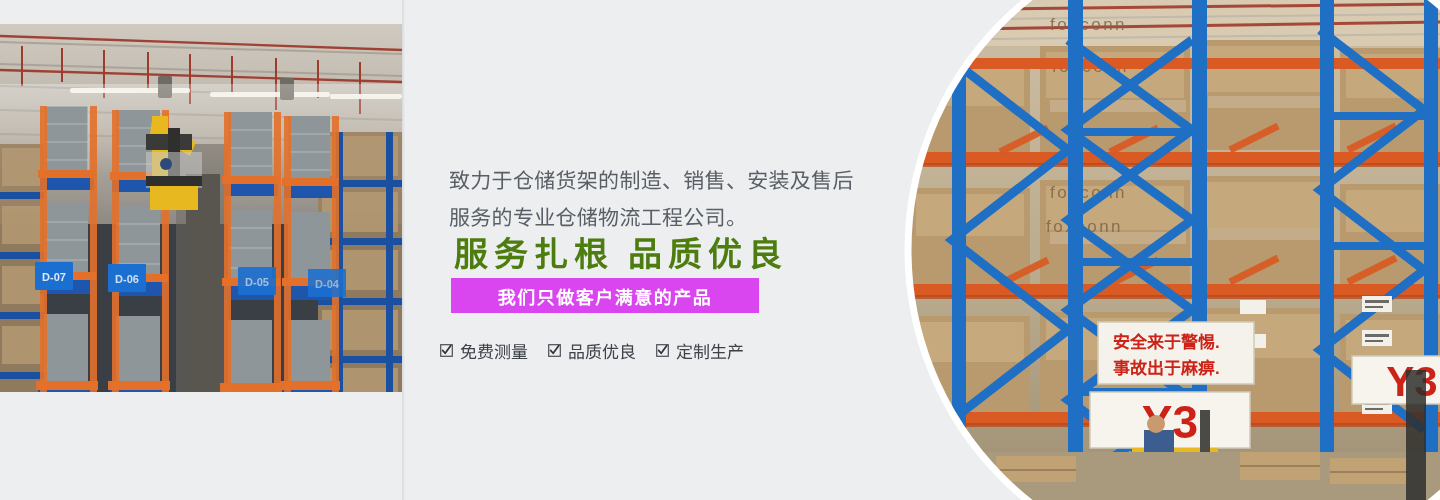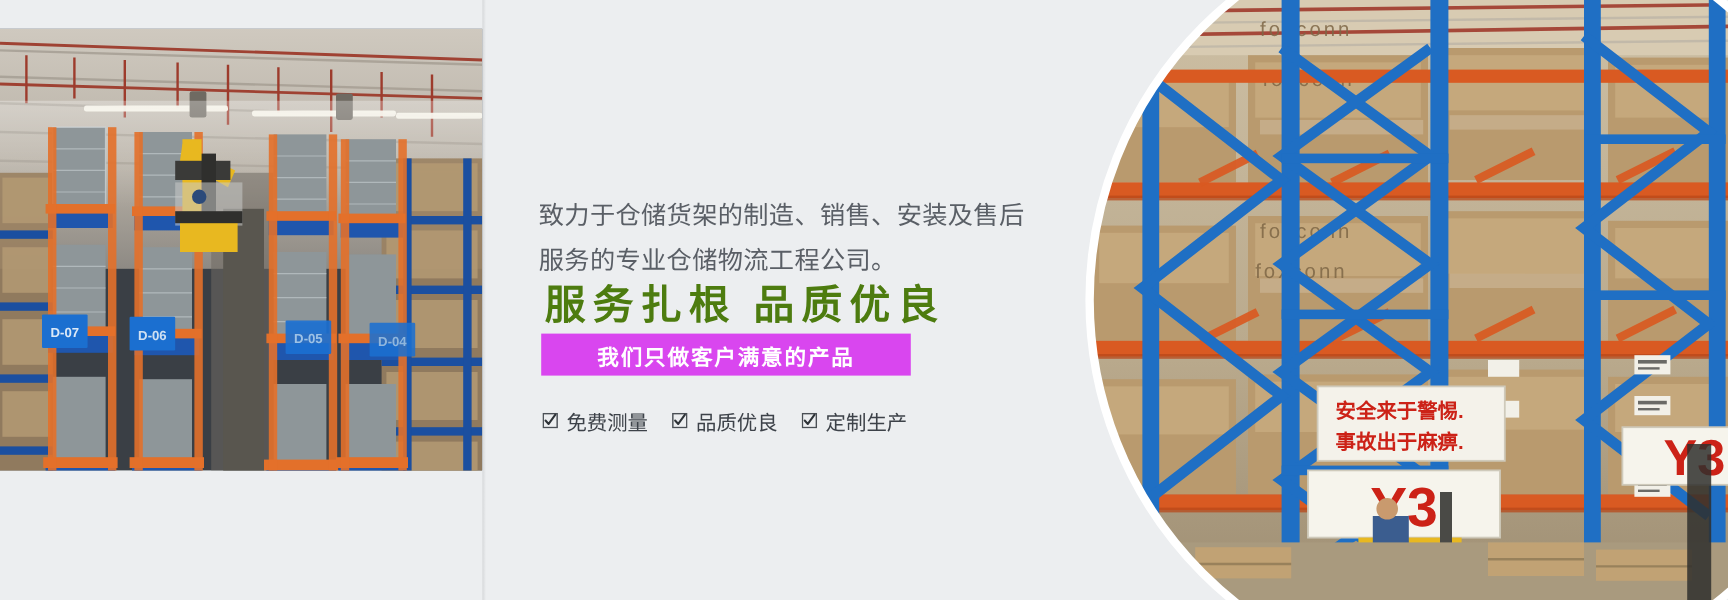--- a/index.html
+++ b/index.html
@@ -50,21 +50,21 @@
   .cta-button {
     position:absolute; left:49px; top:278px;
     width:308px; height:35px;
     background:#d946ef;
     display:flex; align-items:center; justify-content:center;
     color:#ffffff; font-size:18px; font-weight:bold;
     letter-spacing:1.5px;
     border:none; cursor:pointer;
   }
   .features {
-    position:absolute; left:50px; top:338px;
+    position:absolute; left:38px; top:338px;
     display:flex; align-items:center; gap:20px;
     white-space:nowrap;
   }
   .feature {
     display:flex; align-items:center; gap:7px;
     font-size:17px; color:#3d4249; font-weight:500;
   }
   .check-icon {
     display:inline-flex; width:13px; height:13px;
     align-items:center; justify-content:center;

